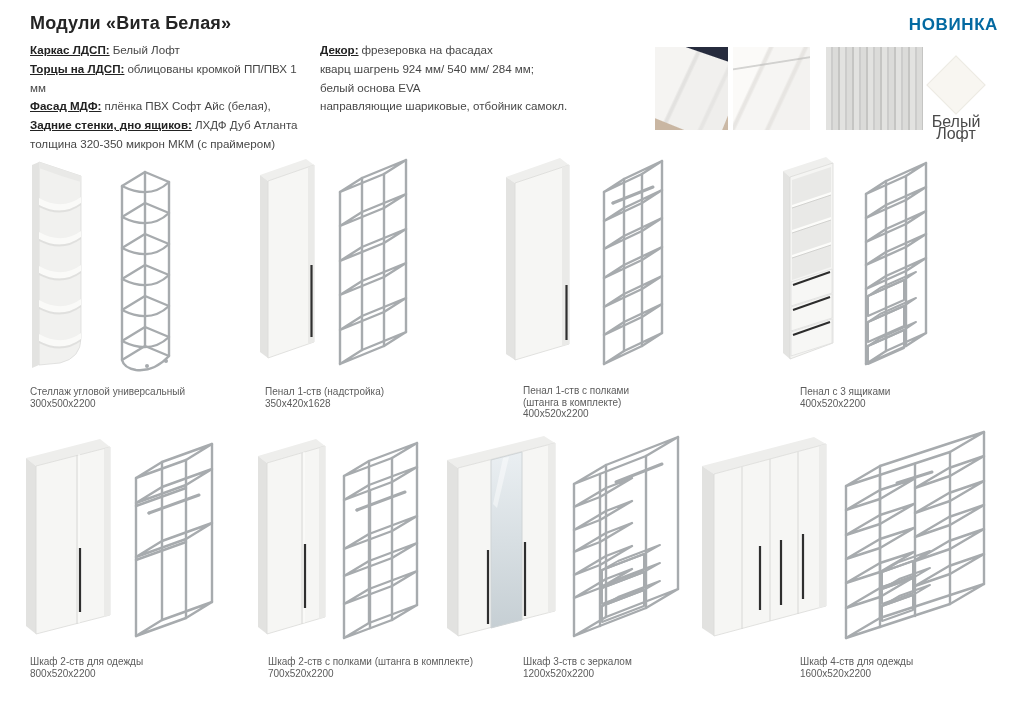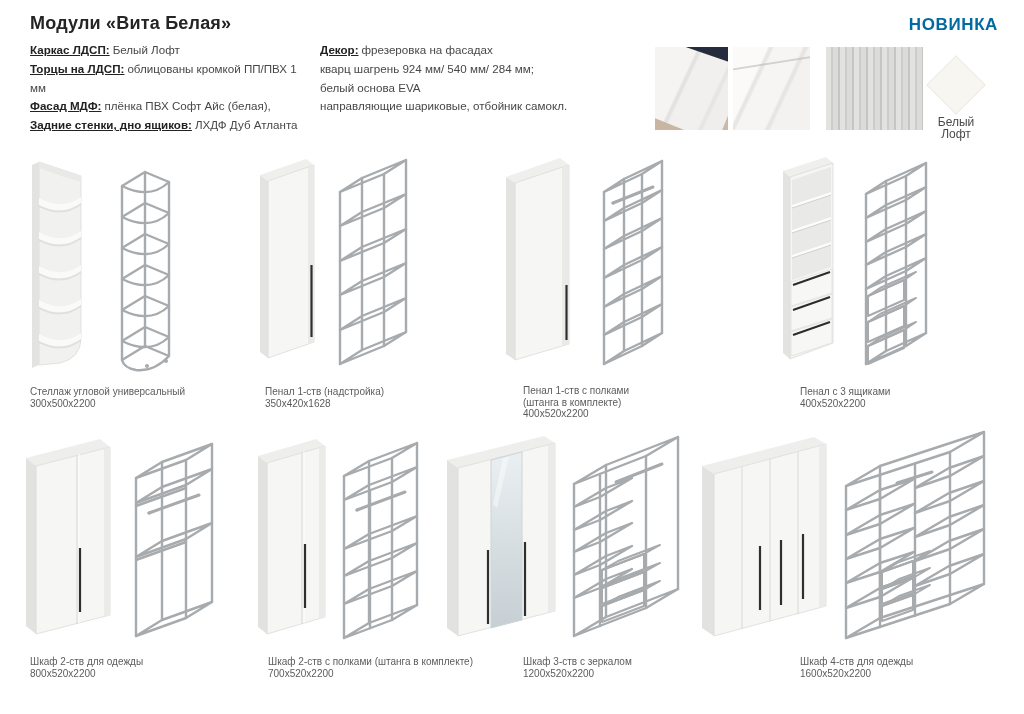--- a/index.html
+++ b/index.html
@@ -24,21 +24,21 @@
       linear-gradient(292deg,#cbb9a6 0 5%,rgba(203,185,166,0) 6%),
       linear-gradient(115deg,#f5f4f2 0 38%,#e3e2e0 40% 42%,#f1f0ee 44% 72%,#e6e5e3 74% 76%,#efeeec 78%);}
   .sw2{left:733px;width:77px;
     background:
       linear-gradient(171deg,rgba(0,0,0,0) 0 22%,rgba(180,180,178,.55) 23% 24%,rgba(0,0,0,0) 25%),
       linear-gradient(115deg,#fbfaf8 0 30%,#e8e6e3 32% 34%,#f6f5f3 36% 60%,#e7e5e2 62% 64%,#f3f2f0 66%);}
   .sw3{left:826px;width:97px;
     background:repeating-linear-gradient(90deg,#e2e2e0 0 5px,#cccccb 5px 7px,#dbdbd9 7px 12px,#c5c5c3 12px 14px);}
   .diamond{left:935px;top:64px;width:40px;height:40px;background:#f8f6f1;
     border:1px solid #eceae3;transform:rotate(45deg);}
-  .diamond-label{left:926px;top:116px;width:60px;text-align:center;font-size:12px;
+  .diamond-label{left:926px;top:116px;width:60px;text-align:center;font-size:16px;
     line-height:12px;color:#4a4a4a;}
   
   .plabel{font-size:10px;line-height:11.5px;color:#5c5c5c;width:235px;}
   .plabel div{min-height:0;}
   
   svg{display:block;}
   .wire polygon,.wire line,.wire path{fill:none;stroke:#a7abae;stroke-width:2.4;
     stroke-linejoin:round;stroke-linecap:round;}
   .wire .thin{stroke-width:2;}
   .wire .rod{stroke-width:3;}
@@ -50,20 +50,21 @@
 <body>
 
 <div class="abs title">Модули «Вита Белая»</div>
 <div class="abs badge">НОВИНКА</div>
 
 <div class="abs specs specs-left">
   <div class="spec-line"><b>Каркас ЛДСП:</b><span>Белый Лофт</span></div>
   <div class="spec-line"><b>Торцы на ЛДСП:</b><span>облицованы кромкой ПП/ПВХ 1 мм</span></div>
   <div class="spec-line"><b>Фасад МДФ:</b><span>плёнка ПВХ Софт Айс (белая),</span></div>
   <div class="spec-line"><b>Задние стенки, дно ящиков:</b><span>ЛХДФ Дуб Атланта</span></div>
+  <div class="spec-line"><span>толщина 320-350 микрон МКМ (с праймером)</span></div>
 </div>
 <div class="abs specs specs-right">
   <div class="spec-line"><b>Декор:</b><span>фрезеровка на фасадах</span></div>
   <div class="spec-line"><span>кварц шагрень 924 мм/ 540 мм/ 284 мм;</span></div>
   <div class="spec-line"><span>белый основа EVA</span></div>
   <div class="spec-line"><span>направляющие шариковые, отбойник самокл.</span></div>
 </div>
 
 <div class="abs photo sw1"></div>
 <div class="abs photo sw2"></div>

